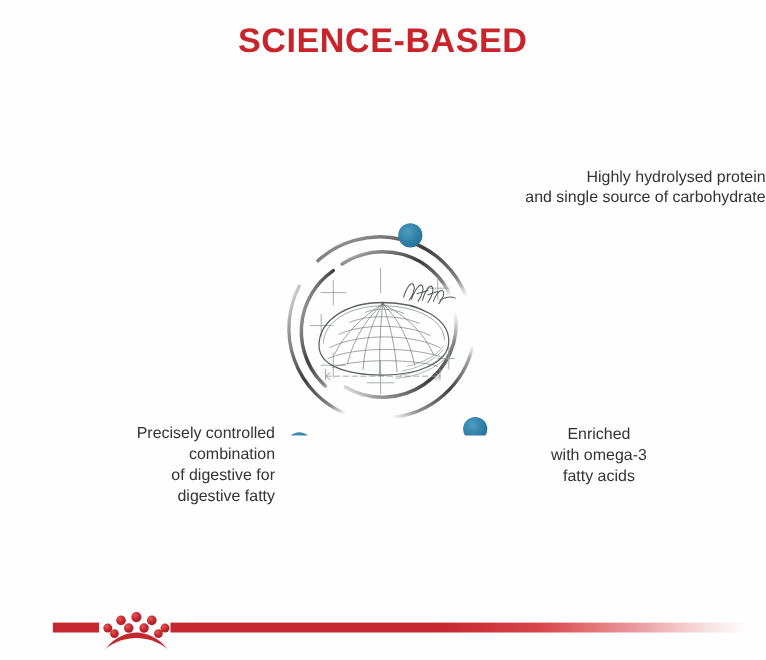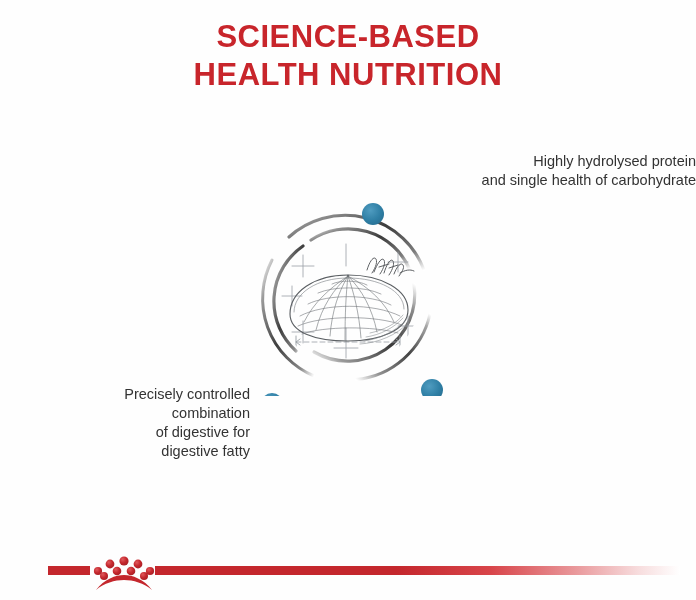--- a/index.html
+++ b/index.html
@@ -113,35 +113,39 @@
     height: 42px;
   }
 </style>
 </head>
 <body>
 
 <div id="page">
 
   <div class="title-block">
     <div class="title-line">SCIENCE-BASED</div>
-    <div class="title-line">HEALTH NUTRITION</div>
   </div>
 
   <div class="callout" id="callout-top">
     <span class="ln">Highly hydrolysed protein</span>
-    <span class="ln">and single health of carbohydrate</span>
+    <span class="ln">and single source of carbohydrate</span>
   </div>
 
   <div class="callout" id="callout-left">
     <span class="ln">Precisely controlled</span>
     <span class="ln">combination</span>
     <span class="ln">of digestive for</span>
     <span class="ln">digestive fatty</span>
   </div>
 
+  <div class="callout" id="callout-right">
+    <span class="ln">Enriched</span>
+    <span class="ln">with omega-3</span>
+    <span class="ln">fatty acids</span>
+  </div>
 
   <div id="emblem">
     <svg width="200" height="200" viewBox="0 0 200 200" xmlns="http://www.w3.org/2000/svg">
       <defs>
 
         <linearGradient id="arcFadeA" x1="0" y1="0" x2="1" y2="1">
           <stop offset="0%" stop-color="#ffffff"></stop>
           <stop offset="14%" stop-color="#8d8d8d"></stop>
           <stop offset="45%" stop-color="#3c3c3c"></stop>
           <stop offset="80%" stop-color="#7d7d7d"></stop>

